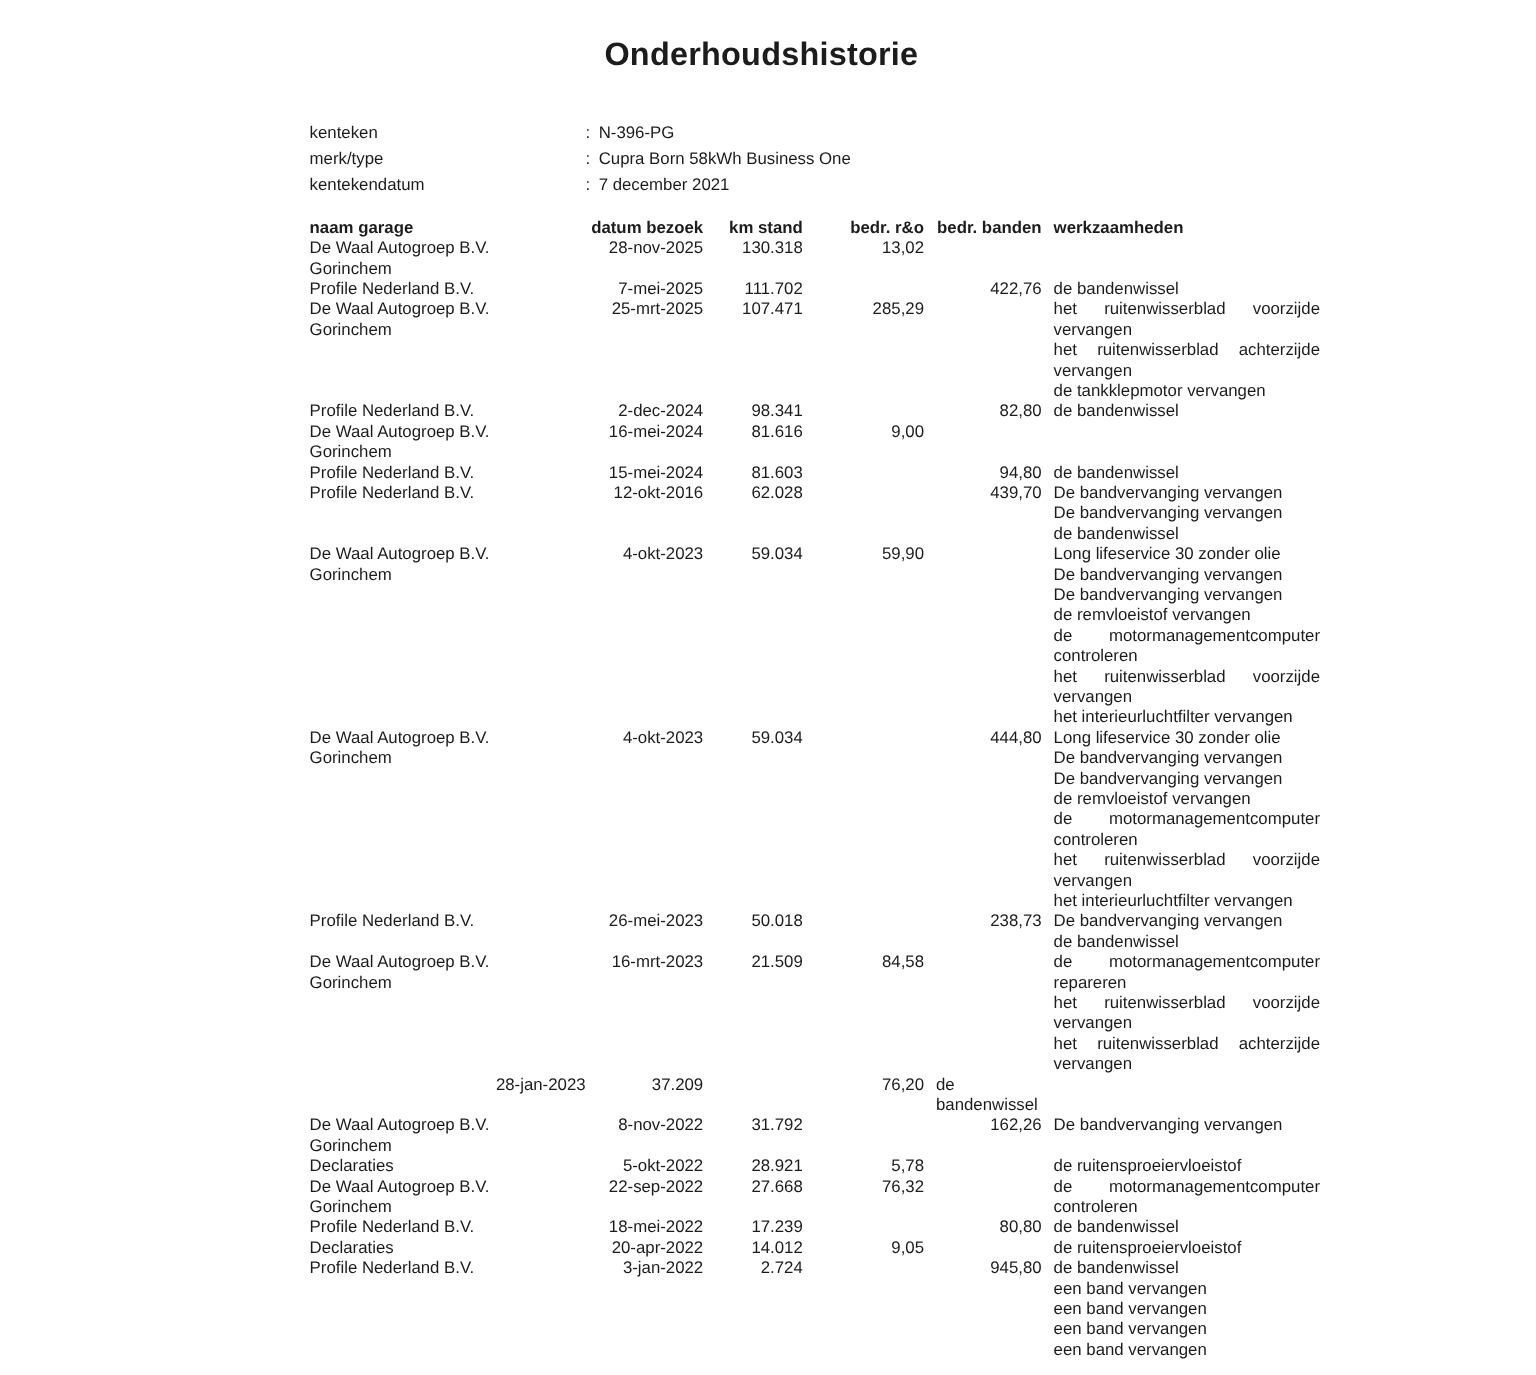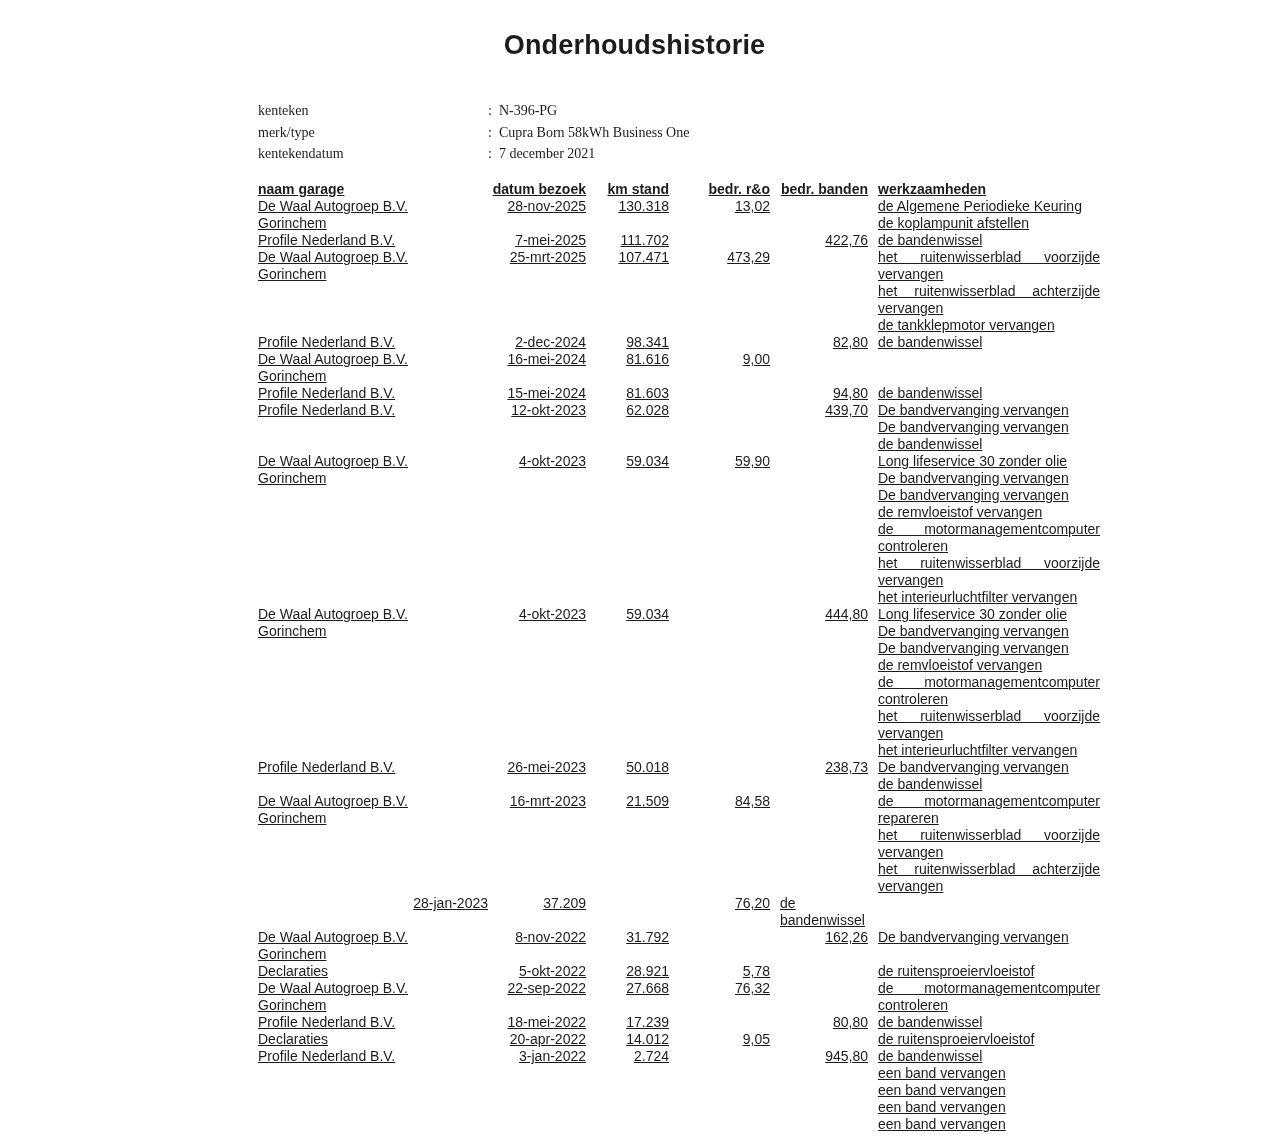--- a/index.html
+++ b/index.html
@@ -22,36 +22,35 @@
     font-size: 27px;
     font-weight: bold;
     letter-spacing: 0.2px;
   }
   .meta {
     position: absolute;
     top: 84px;
     left: 258px;
     font-size: 14px;
   }
-  .meta-row { display: flex; line-height: 21.5px; font-family: Liberation Serif, serif; }
+  .meta-row { display: flex; line-height: 21.5px; }
   .meta-label { width: 230px; }
   .meta-sep { padding-right: 7px; }
   .service-table {
     position: absolute;
     top: 165px;
     left: 258px;
     width: 842px;
     font-size: 14px;
     line-height: 17px;
   }
   .t-row {
     display: grid;
     grid-template-columns: 230px 98px 83px 101px 98px 232px;
     align-items: start;
-    text-decoration: underline;
   }
   .t-head { font-weight: bold; }
   .cell { overflow: hidden; }
   .col-right { text-align: right; }
   .cell-werk { padding-left: 10px; box-sizing: border-box; }
   .werk-item { text-align: justify; }
 </style>
 </head>
 <body>
 
@@ -89,24 +88,20 @@
     <div>
   <div class="t-row">
     <div class="cell cell-garage">
             <div class="garage-line">De Waal Autogroep B.V.</div>
             <div class="garage-line">Gorinchem</div>
           </div>
     <div class="cell col-right cell-datum">28-nov-2025</div>
     <div class="cell col-right cell-km">130.318</div>
     <div class="cell col-right cell-ro">13,02</div>
     <div class="cell col-right cell-banden"></div>
-    <div class="cell cell-werk">
-            <div class="werk-item">de Algemene Periodieke Keuring</div>
-            <div class="werk-item">de koplampunit afstellen</div>
-          </div>
   </div>
 
   <div class="t-row">
     <div class="cell cell-garage">
             <div class="garage-line">Profile Nederland B.V.</div>
           </div>
     <div class="cell col-right cell-datum">7-mei-2025</div>
     <div class="cell col-right cell-km">111.702</div>
     <div class="cell col-right cell-ro"></div>
     <div class="cell col-right cell-banden">422,76</div>
@@ -115,21 +110,21 @@
           </div>
   </div>
 
   <div class="t-row">
     <div class="cell cell-garage">
             <div class="garage-line">De Waal Autogroep B.V.</div>
             <div class="garage-line">Gorinchem</div>
           </div>
     <div class="cell col-right cell-datum">25-mrt-2025</div>
     <div class="cell col-right cell-km">107.471</div>
-    <div class="cell col-right cell-ro">473,29</div>
+    <div class="cell col-right cell-ro">285,29</div>
     <div class="cell col-right cell-banden"></div>
     <div class="cell cell-werk">
             <div class="werk-item">het ruitenwisserblad voorzijde vervangen</div>
             <div class="werk-item">het ruitenwisserblad achterzijde vervangen</div>
             <div class="werk-item">de tankklepmotor vervangen</div>
           </div>
   </div>
 
   <div class="t-row">
     <div class="cell cell-garage">
@@ -165,21 +160,21 @@
     <div class="cell col-right cell-banden">94,80</div>
     <div class="cell cell-werk">
             <div class="werk-item">de bandenwissel</div>
           </div>
   </div>
 
   <div class="t-row">
     <div class="cell cell-garage">
             <div class="garage-line">Profile Nederland B.V.</div>
           </div>
-    <div class="cell col-right cell-datum">12-okt-2023</div>
+    <div class="cell col-right cell-datum">12-okt-2016</div>
     <div class="cell col-right cell-km">62.028</div>
     <div class="cell col-right cell-ro"></div>
     <div class="cell col-right cell-banden">439,70</div>
     <div class="cell cell-werk">
             <div class="werk-item">De bandvervanging vervangen</div>
             <div class="werk-item">De bandvervanging vervangen</div>
             <div class="werk-item">de bandenwissel</div>
           </div>
   </div>
 

